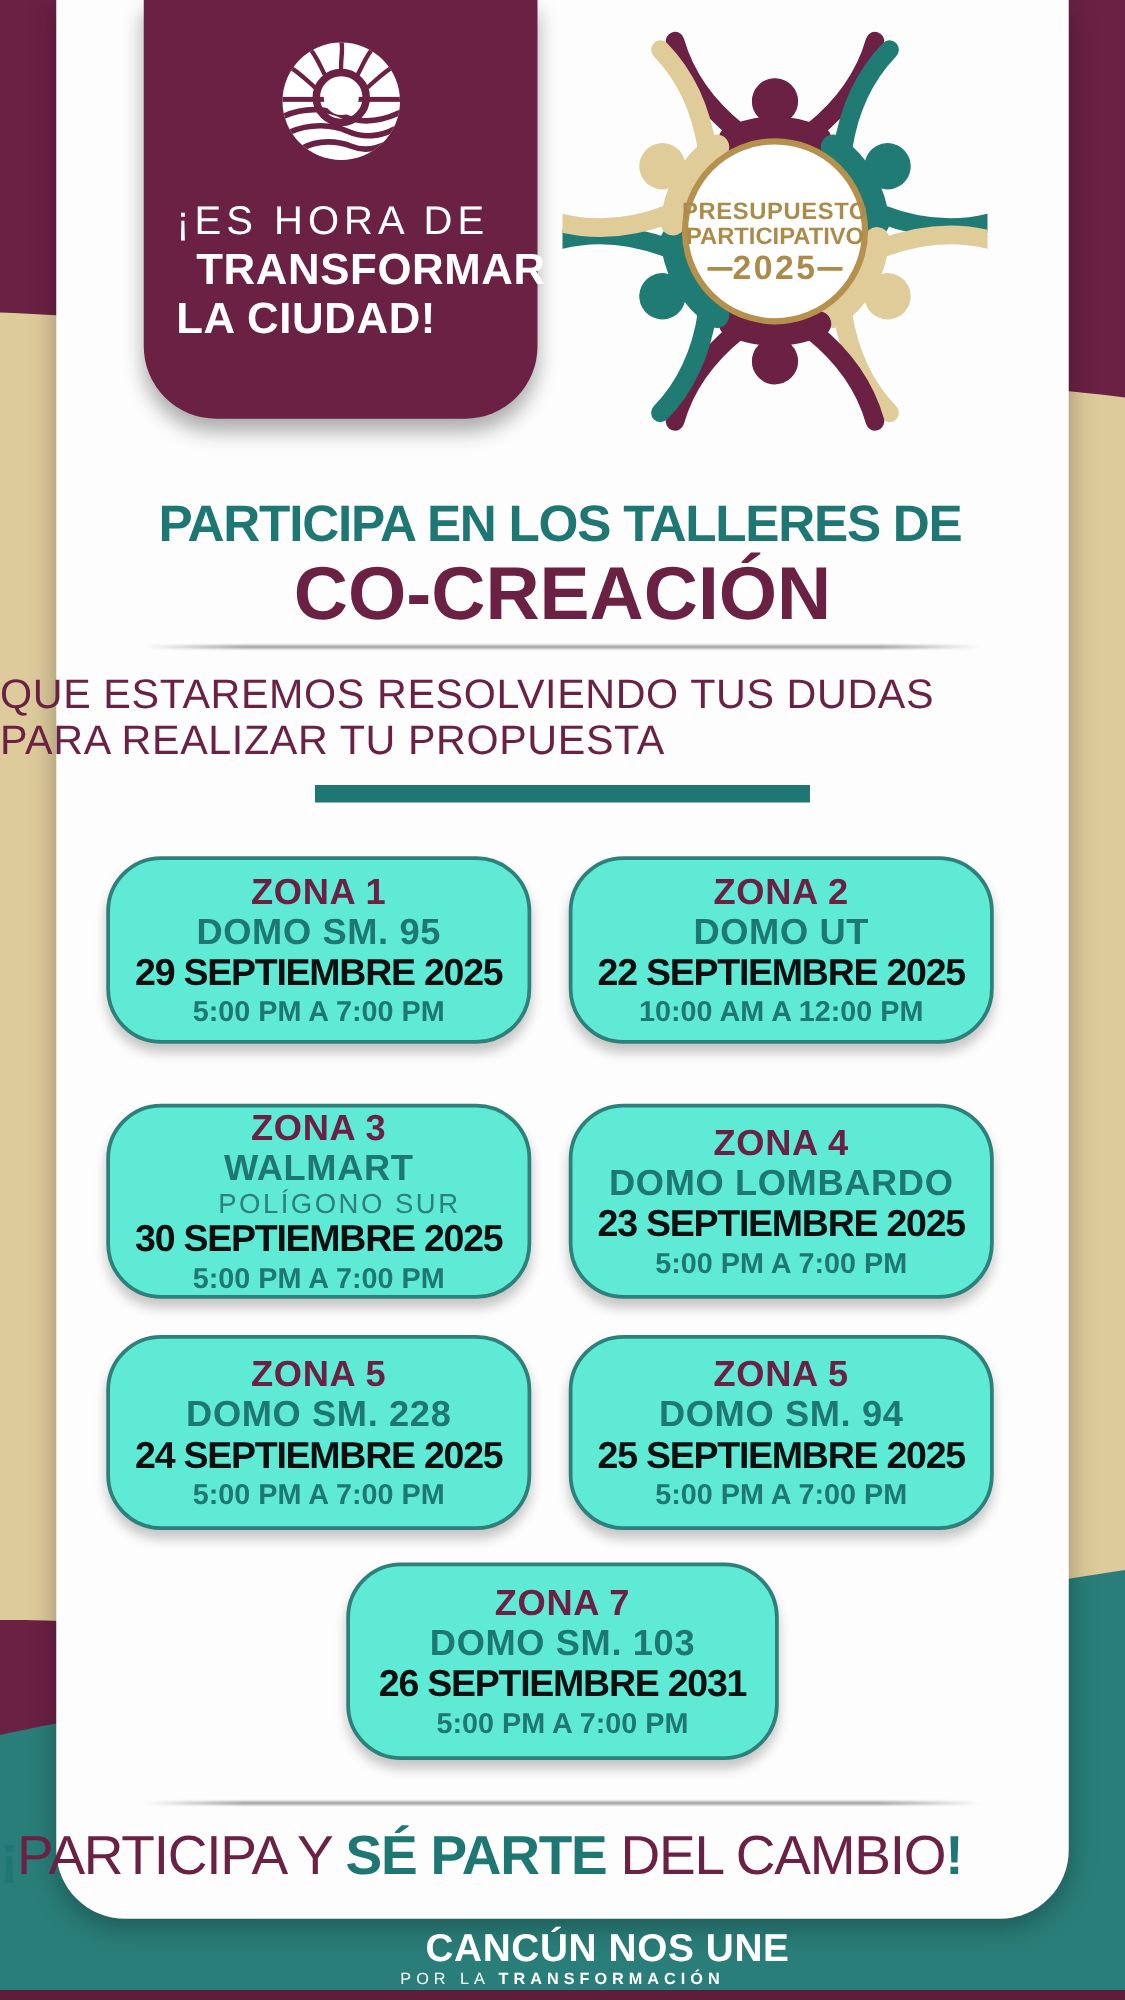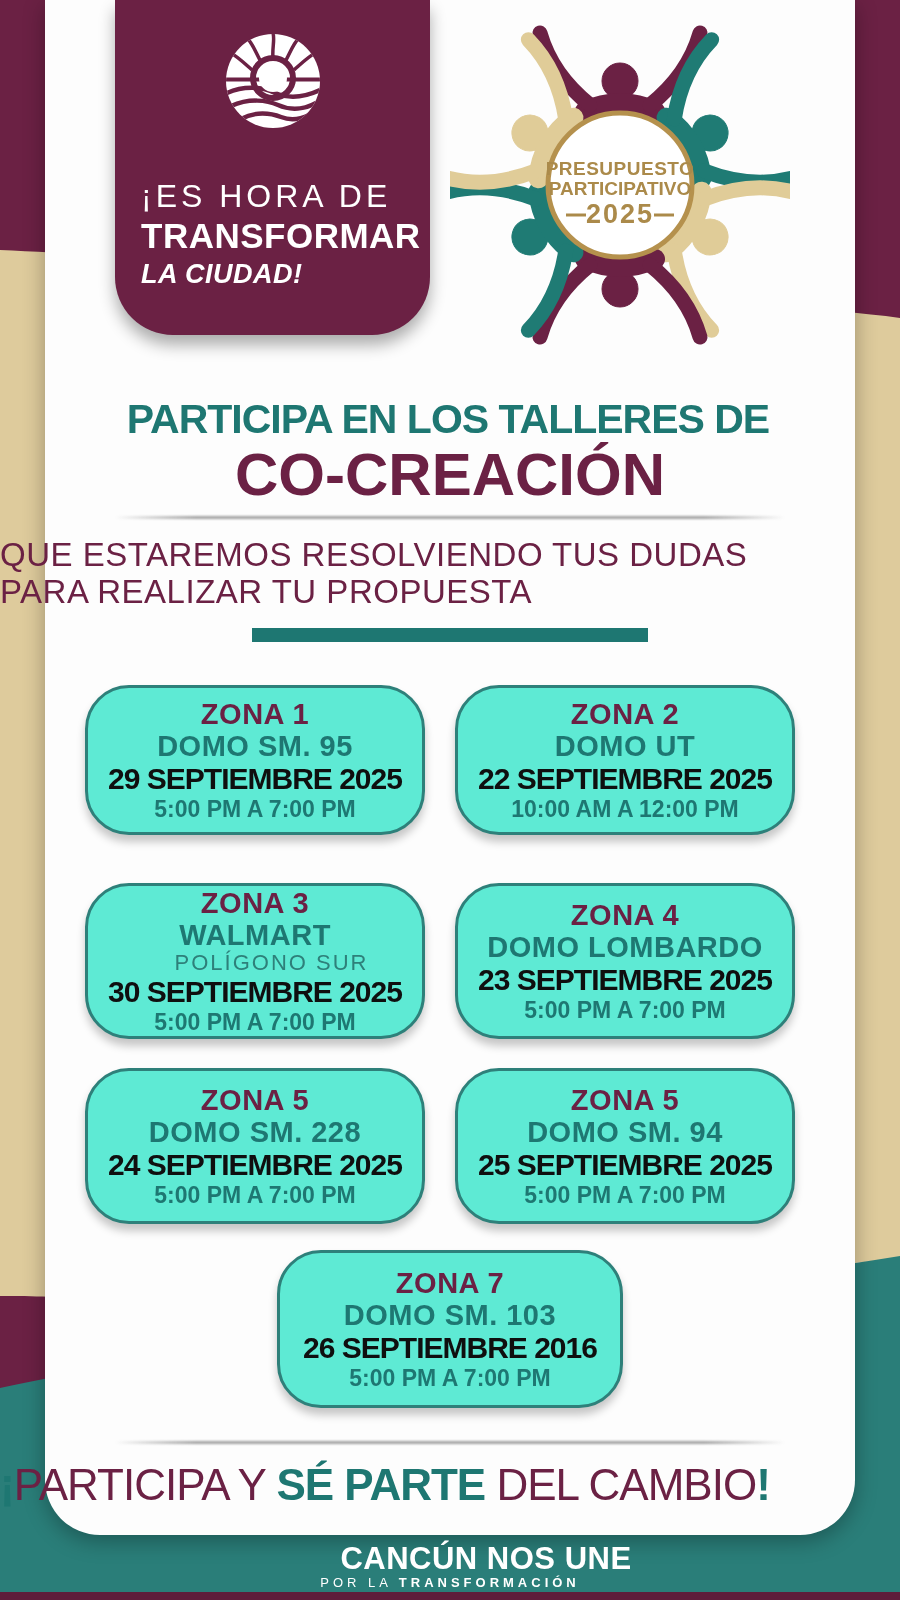--- a/index.html
+++ b/index.html
@@ -15,24 +15,24 @@
     background:#fdfdfd;border-radius:0 0 55px 55px;
     box-shadow:0 6px 22px rgba(0,0,0,.30);
   }
   
   .hero-banner{
     position:absolute;left:115px;top:0;width:315px;height:335px;
     background:#6B2144;border-radius:0 0 58px 58px;
     box-shadow:0 10px 16px rgba(0,0,0,.32);
   }
   .hero-emblem{position:absolute;left:66px;top:31px;}
-  .hero-text{position:absolute;left:26px;top:176px;color:#fff;}
+  .hero-text{position:absolute;left:26px;top:156px;color:#fff;}
   .hero-text .l1{font-size:32px;font-weight:400;letter-spacing:4px;line-height:40px;}
-  .hero-text .l2{font-size:35px;font-weight:700;letter-spacing:.5px;line-height:39px;}
-  .hero-text .l3{font-size:27px;font-weight:700;letter-spacing:.5px;line-height:39px;font-style:italic;}
+  .hero-text .l2{font-size:35px;font-weight:700;letter-spacing:.5px;line-height:39px;margin-left:16px;}
+  .hero-text .l3{font-size:35px;font-weight:700;letter-spacing:.5px;line-height:39px;}
   
   .pp-logo{position:absolute;left:450px;top:15px;}
   .pp-logo text{font-family:"Liberation Sans","DejaVu Sans",sans-serif;}
   .fig-maroon{fill:#6B2144;stroke:#6B2144;}
   .fig-teal{fill:#1F7B74;stroke:#1F7B74;}
   .fig-tan{fill:#E0CC98;stroke:#E0CC98;}
   .pp-logo .arc{fill:none;stroke-width:20;stroke-linecap:round;}
   .pp-logo .arm{fill:none;stroke-width:15;stroke-linecap:round;}
   
   .title-1{position:absolute;left:0;top:396px;width:896px;text-align:center;
@@ -204,21 +204,21 @@
   </div>
   <div class="zone-card" style="left:455px;top:1068px;width:334px;height:150px">
     <div class="z-name">ZONA 5</div>
     <div class="z-venue">DOMO SM. 94</div>
     <div class="z-date">25 SEPTIEMBRE 2025</div>
     <div class="z-time">5:00 PM A 7:00 PM</div>
   </div>
   <div class="zone-card" style="left:277px;top:1250px;width:340px;height:152px">
     <div class="z-name">ZONA 7</div>
     <div class="z-venue">DOMO SM. 103</div>
-    <div class="z-date">26 SEPTIEMBRE 2016</div>
+    <div class="z-date">26 SEPTIEMBRE 2031</div>
     <div class="z-time">5:00 PM A 7:00 PM</div>
   </div>
 
   <div class="divider" id="divider-bottom"></div>
   <div class="cta"><span class="seg-teal">¡</span><span class="seg-maroon">PARTICIPA Y </span><span class="seg-teal">SÉ PARTE</span><span class="seg-maroon"> DEL CAMBIO</span><span class="seg-teal">!</span></div>
 
   <div class="footer-brand">CANCÚN NOS UNE</div>
   <div class="footer-tagline"><span class="light">POR LA </span><span class="bold">TRANSFORMACIÓN</span></div>
 
 </div>

